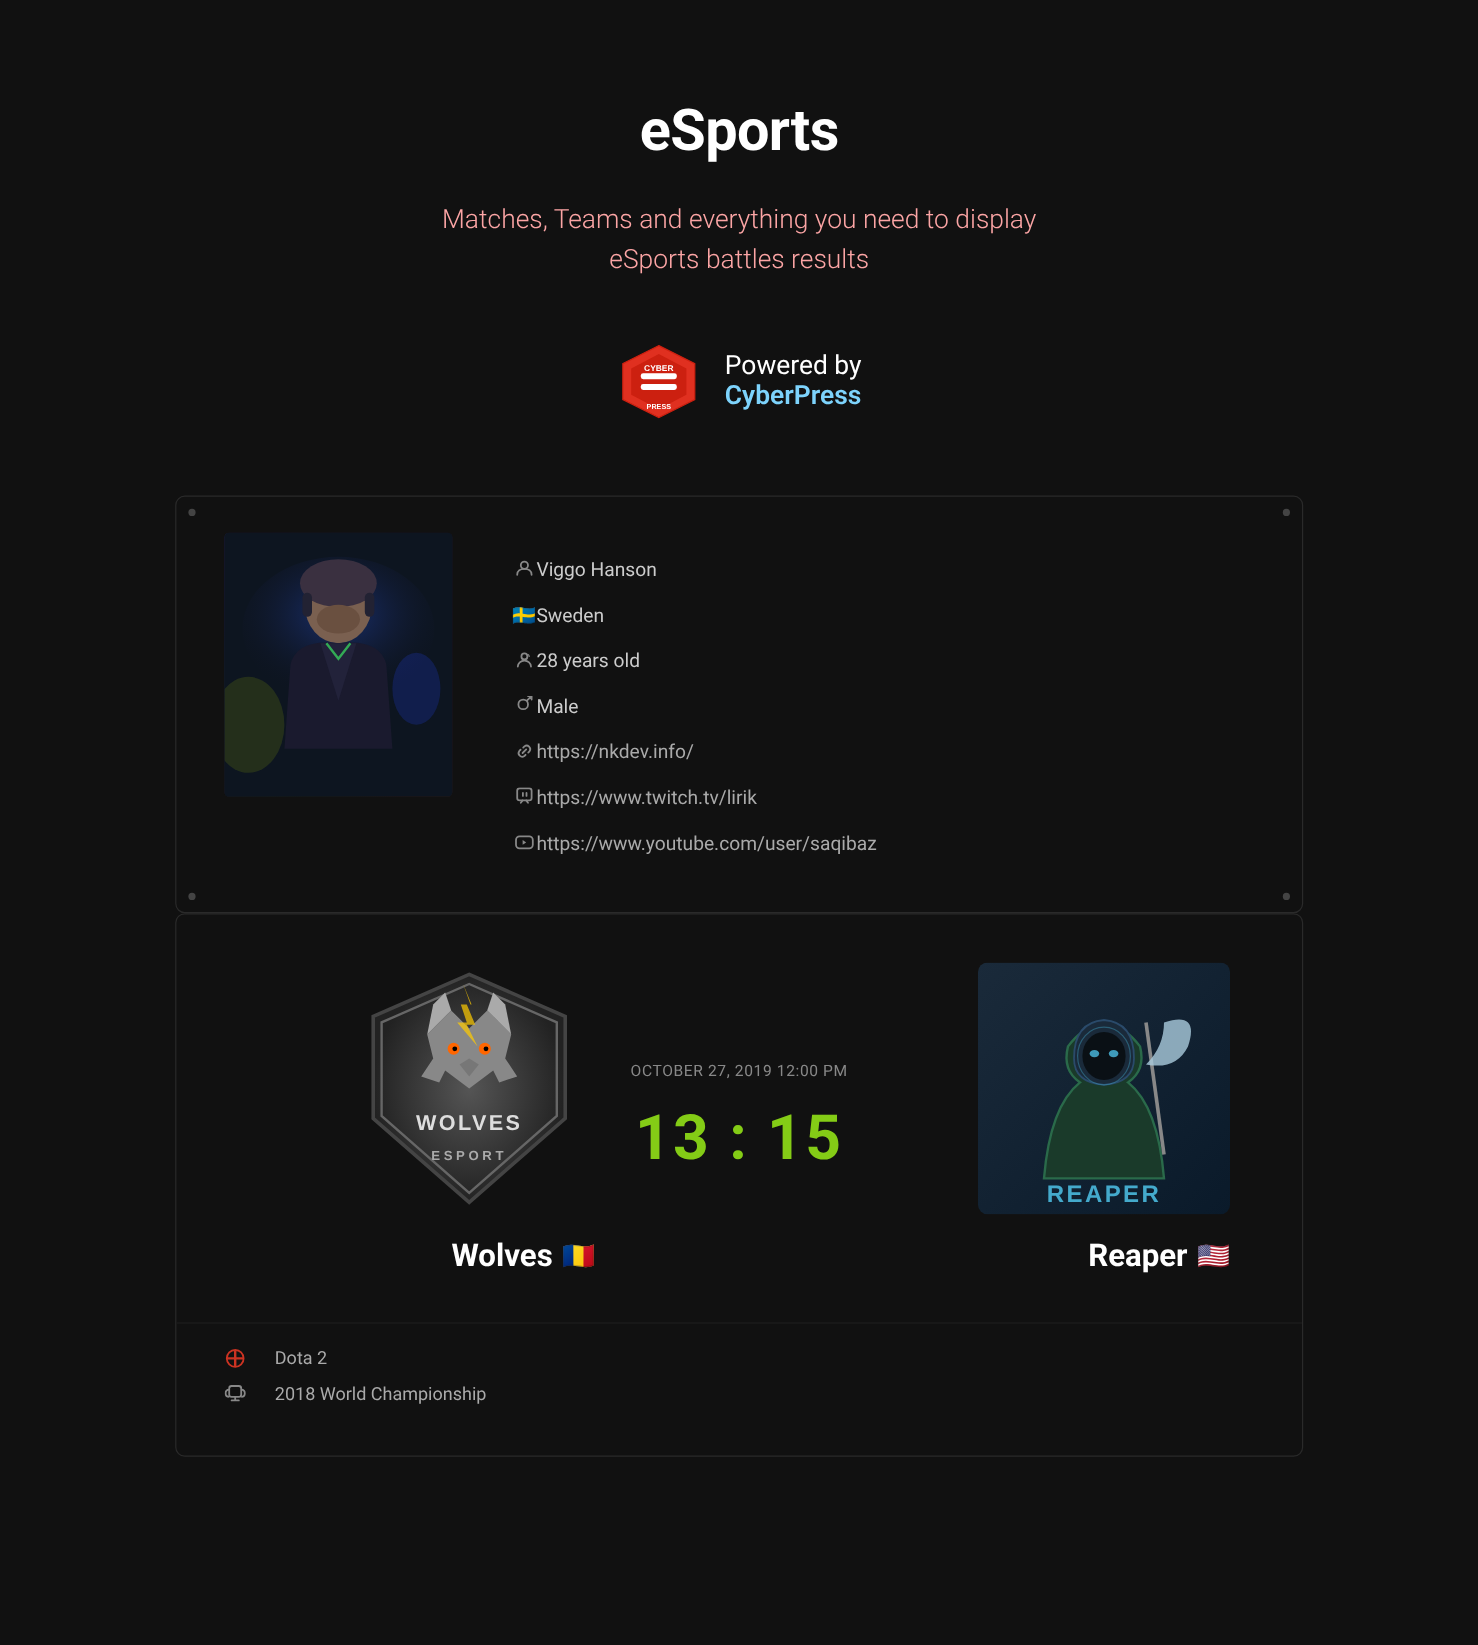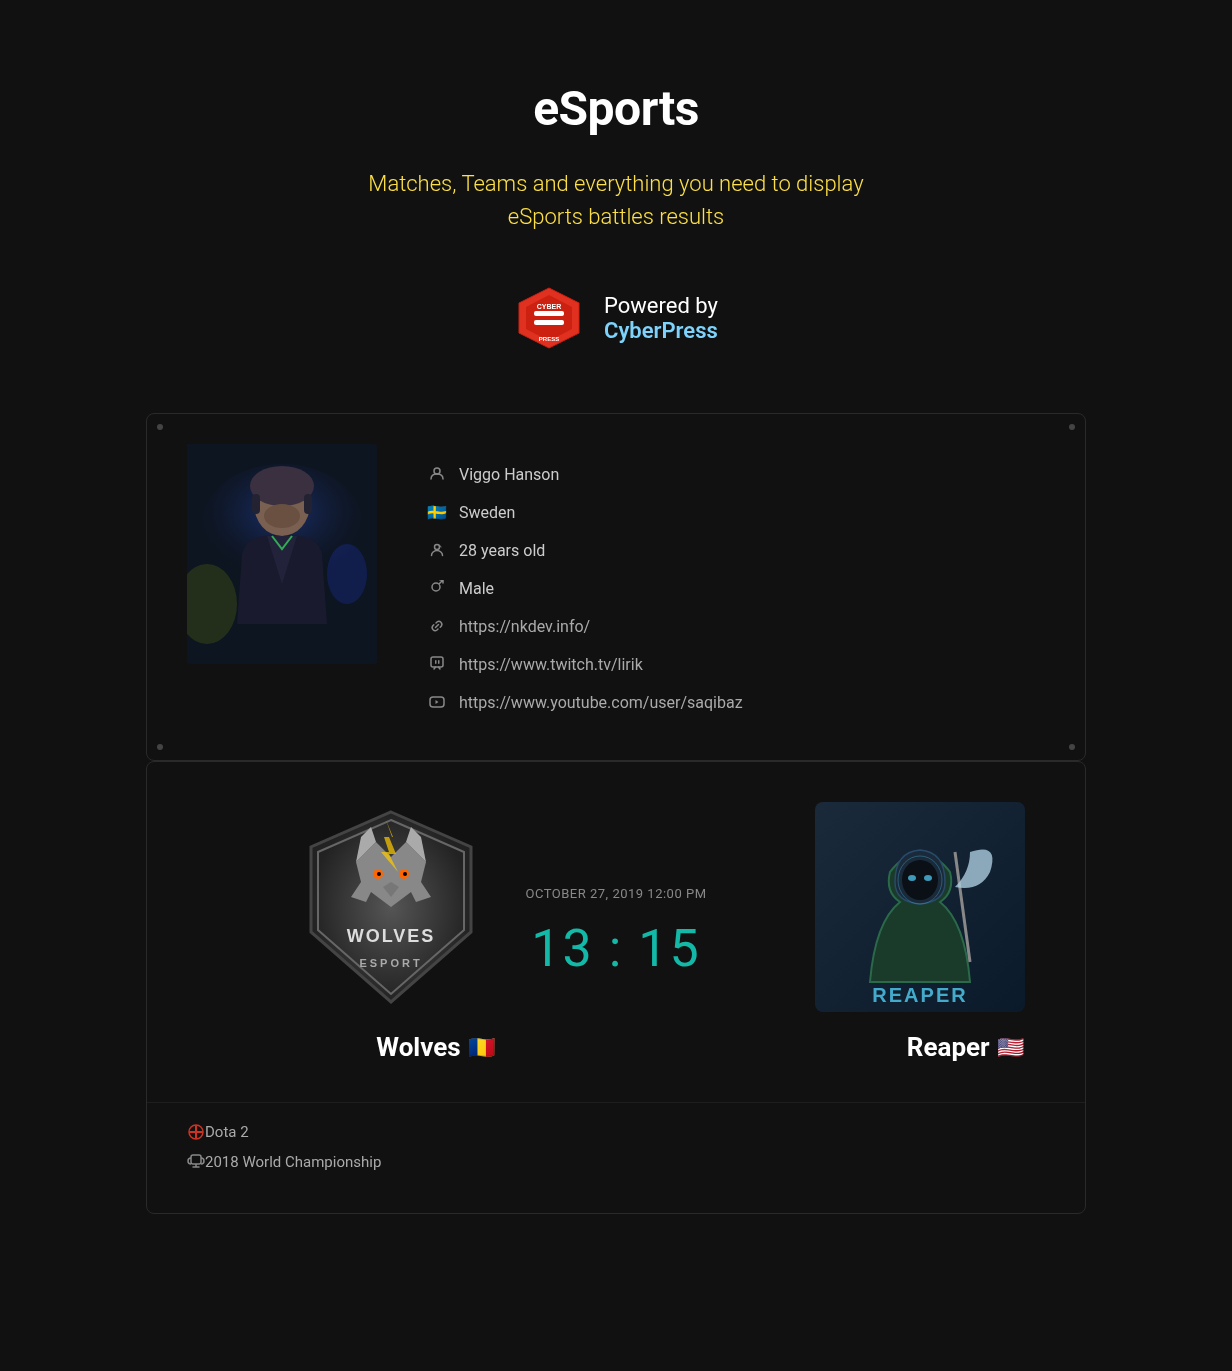--- a/index.html
+++ b/index.html
@@ -21,21 +21,21 @@
     .hero-title {
       font-size: 48px;
       font-weight: 700;
       color: #ffffff;
       margin-bottom: 30px;
       letter-spacing: -0.5px;
     }
 
     .hero-subtitle {
       font-size: 22px;
-      color: #fde047;
+      color: #fca5a5;
       max-width: 520px;
       margin: 16px auto 50px;
       line-height: 1.5;
       font-weight: 300;
     }
 
     .powered-by {
       display: flex;
       align-items: center;
       justify-content: center;
@@ -126,21 +126,20 @@
     }
 
     .player-info {
       flex: 1;
       padding-top: 20px;
     }
 
     .info-row {
       display: flex;
       align-items: center;
-      gap: 12px;
       margin-bottom: 18px;
       font-size: 16px;
       color: #cccccc;
     }
 
     .info-icon {
       width: 20px;
       height: 20px;
       color: #888888;
       flex-shrink: 0;
@@ -219,34 +218,34 @@
       font-size: 13px;
       color: #888888;
       text-transform: uppercase;
       letter-spacing: 0.5px;
       margin-bottom: 15px;
       line-height: 1.4;
     }
 
     .match-score {
       font-size: 52px;
-      font-weight: 400;
-      color: #14b8a6;
+      font-weight: 700;
+      color: #84cc16;
       letter-spacing: 2px;
     }
 
     .match-footer {
       padding: 20px 40px 30px;
       border-top: 1px solid #1e1e1e;
     }
 
     .match-meta-row {
       display: flex;
       align-items: center;
-      gap: 0;
+      gap: 24px;
       color: #aaaaaa;
       font-size: 15px;
       margin-bottom: 12px;
       text-align: right;
     }
 
     .match-meta-icon {
       width: 18px;
       height: 18px;
       display: flex;

